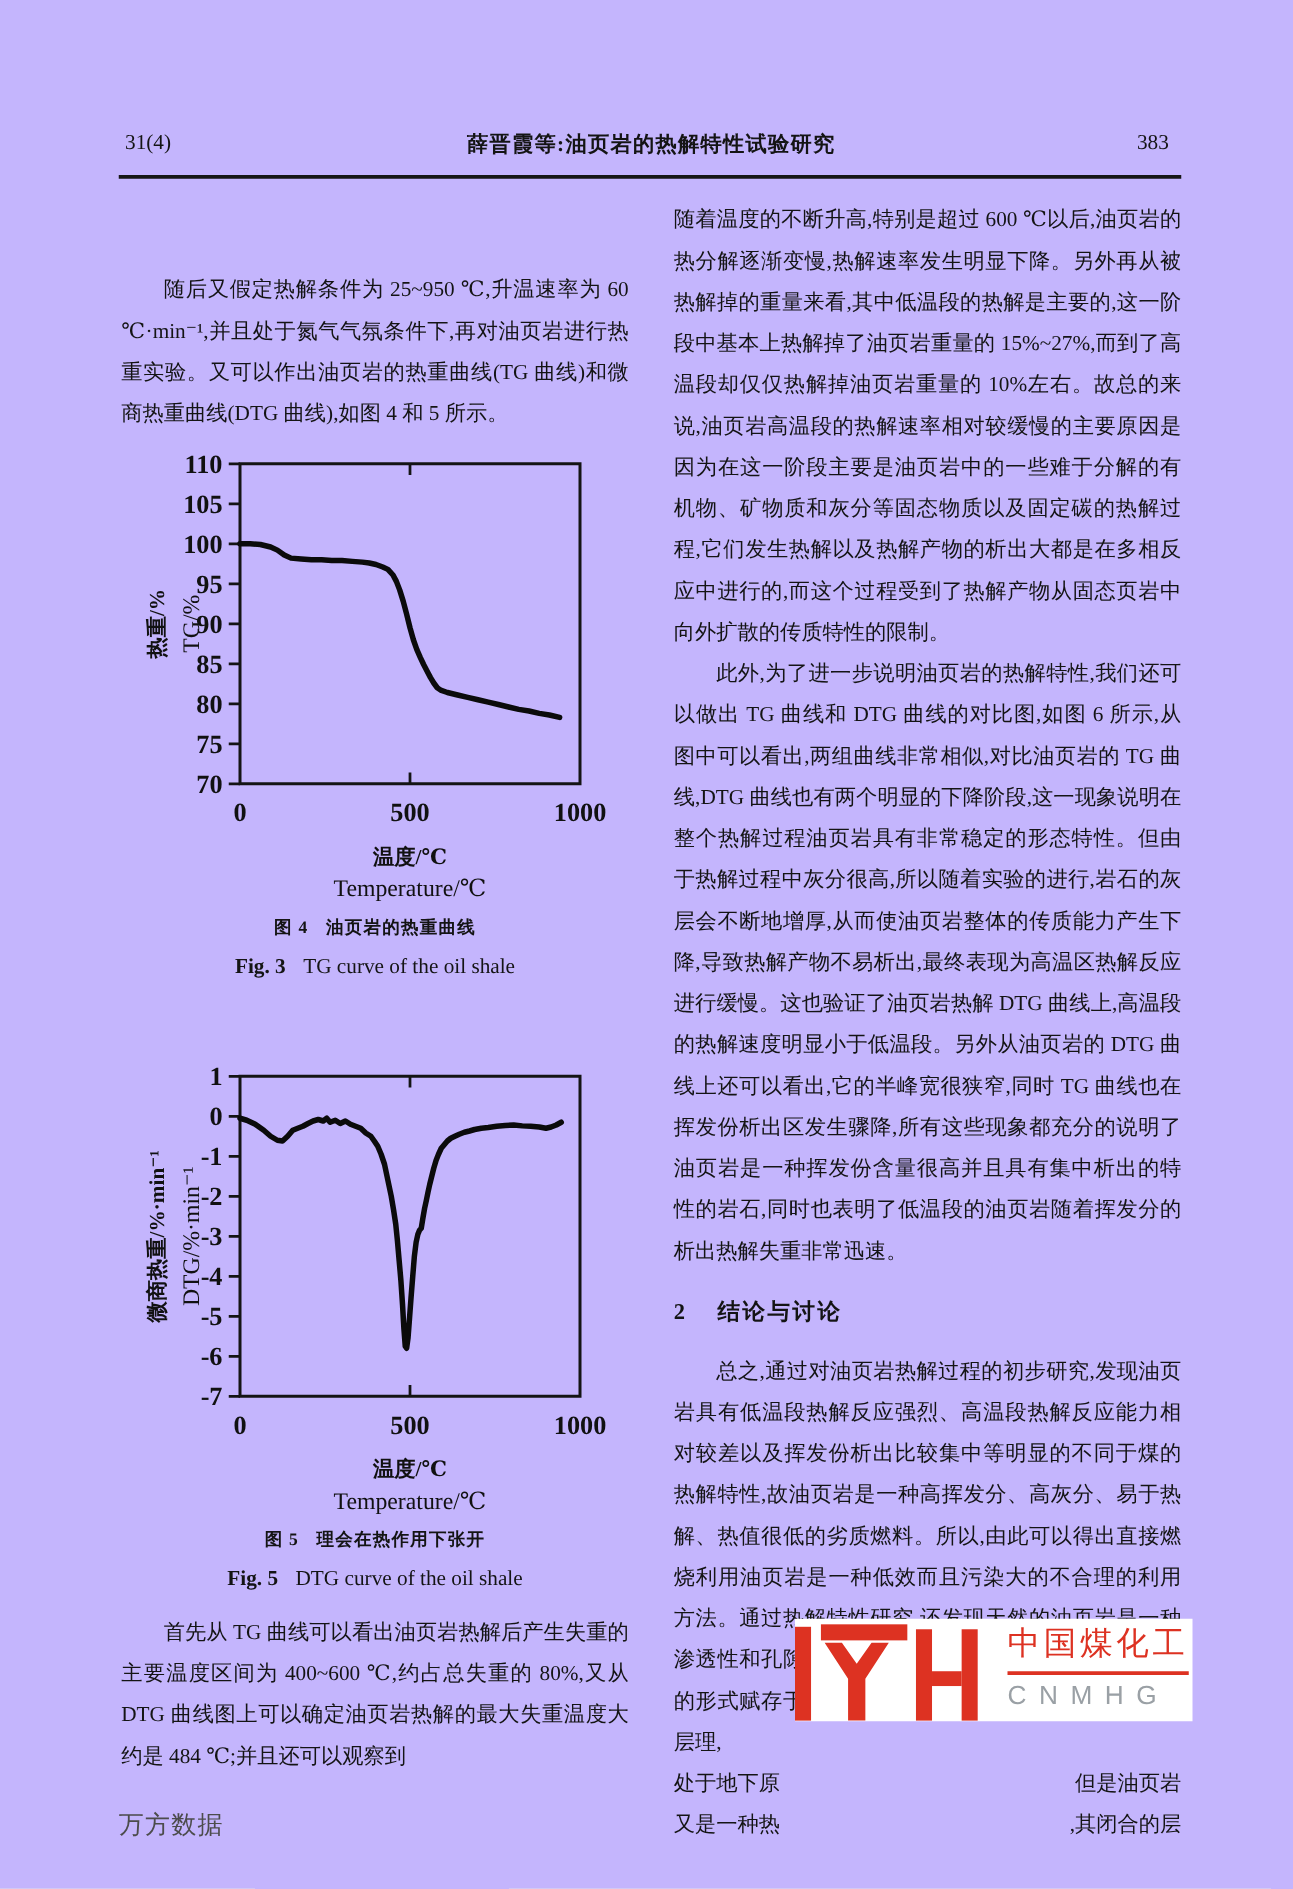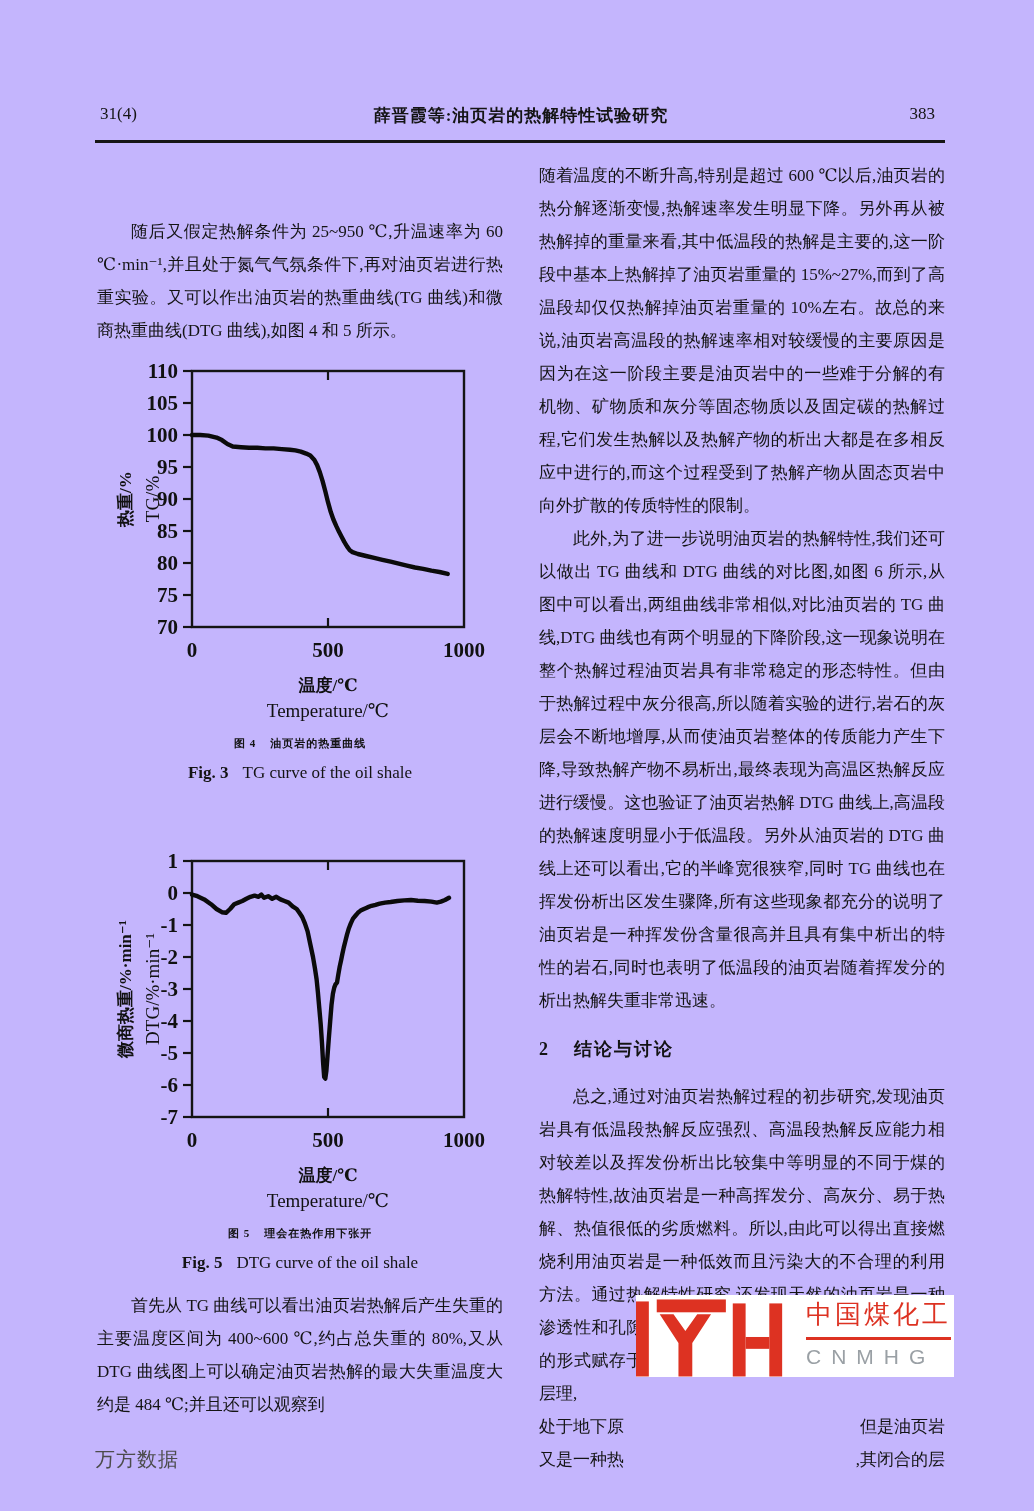--- a/index.html
+++ b/index.html
@@ -17,21 +17,21 @@
   .para{font-size:17px;line-height:33px;text-align:justify;margin:0;}
   .indent{text-indent:2em;}
   
   figure{margin:0;padding:0;}
   .fig4{margin-top:12px;}
   .fig5{margin-top:64px;}
   .chart{display:block;}
   .tick{font-family:"Liberation Serif","DejaVu Serif",serif;font-size:21px;font-weight:700;fill:#111;}
   .axis-zh{font-size:17px;font-weight:700;fill:#111;}
   .axis-en{font-family:"Liberation Serif","DejaVu Serif",serif;font-size:19px;fill:#111;}
-  .cap-zh{font-weight:700;font-size:11px;text-align:center;margin-top:2px;letter-spacing:1px;line-height:24px;}
+  .cap-zh{font-weight:700;font-size:14px;text-align:center;margin-top:2px;letter-spacing:1px;line-height:24px;}
   .cap-en{font-size:17px;text-align:center;margin-top:6px;line-height:24px;}
   .cap-en .flabel{font-weight:700;margin-right:14px;}
   .cap-zh .flabel{margin-right:14px;}
   
   .sec-head{font-size:18px;font-weight:700;margin:16px 0 14px 0;line-height:33px;}
   .sec-head .ht{margin-left:26px;letter-spacing:2px;}
   
   .wm-row{display:flex;justify-content:space-between;font-size:17px;line-height:33px;}
   .watermark{position:absolute;left:97px;top:1136px;width:318px;height:82px;background:#fff;
              display:flex;align-items:flex-start;}

